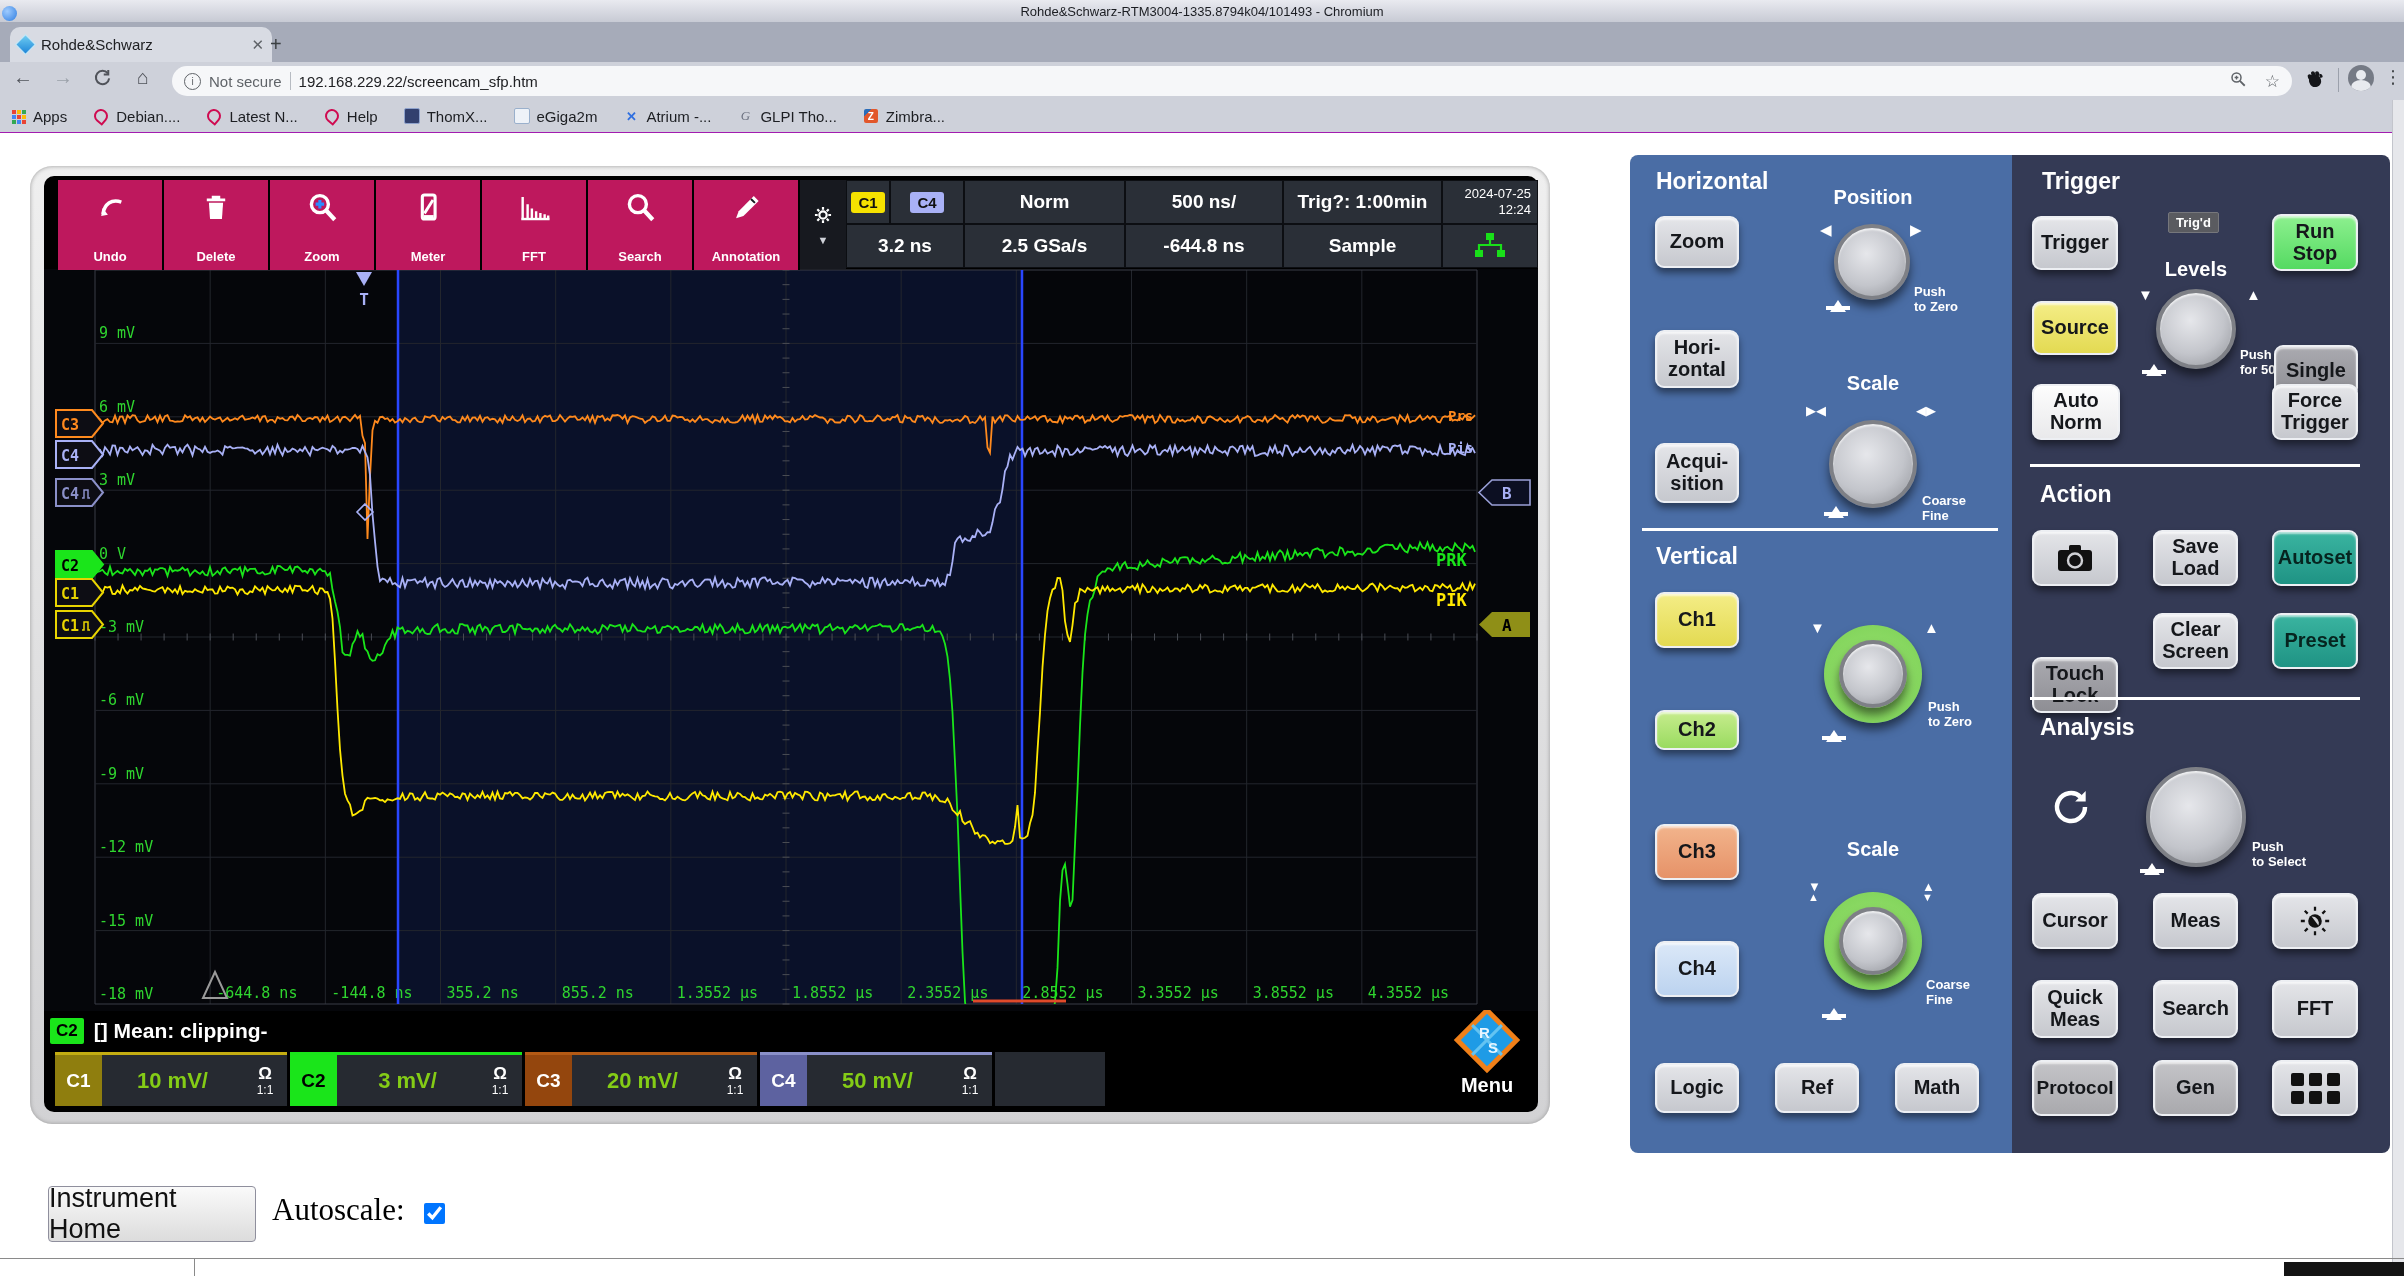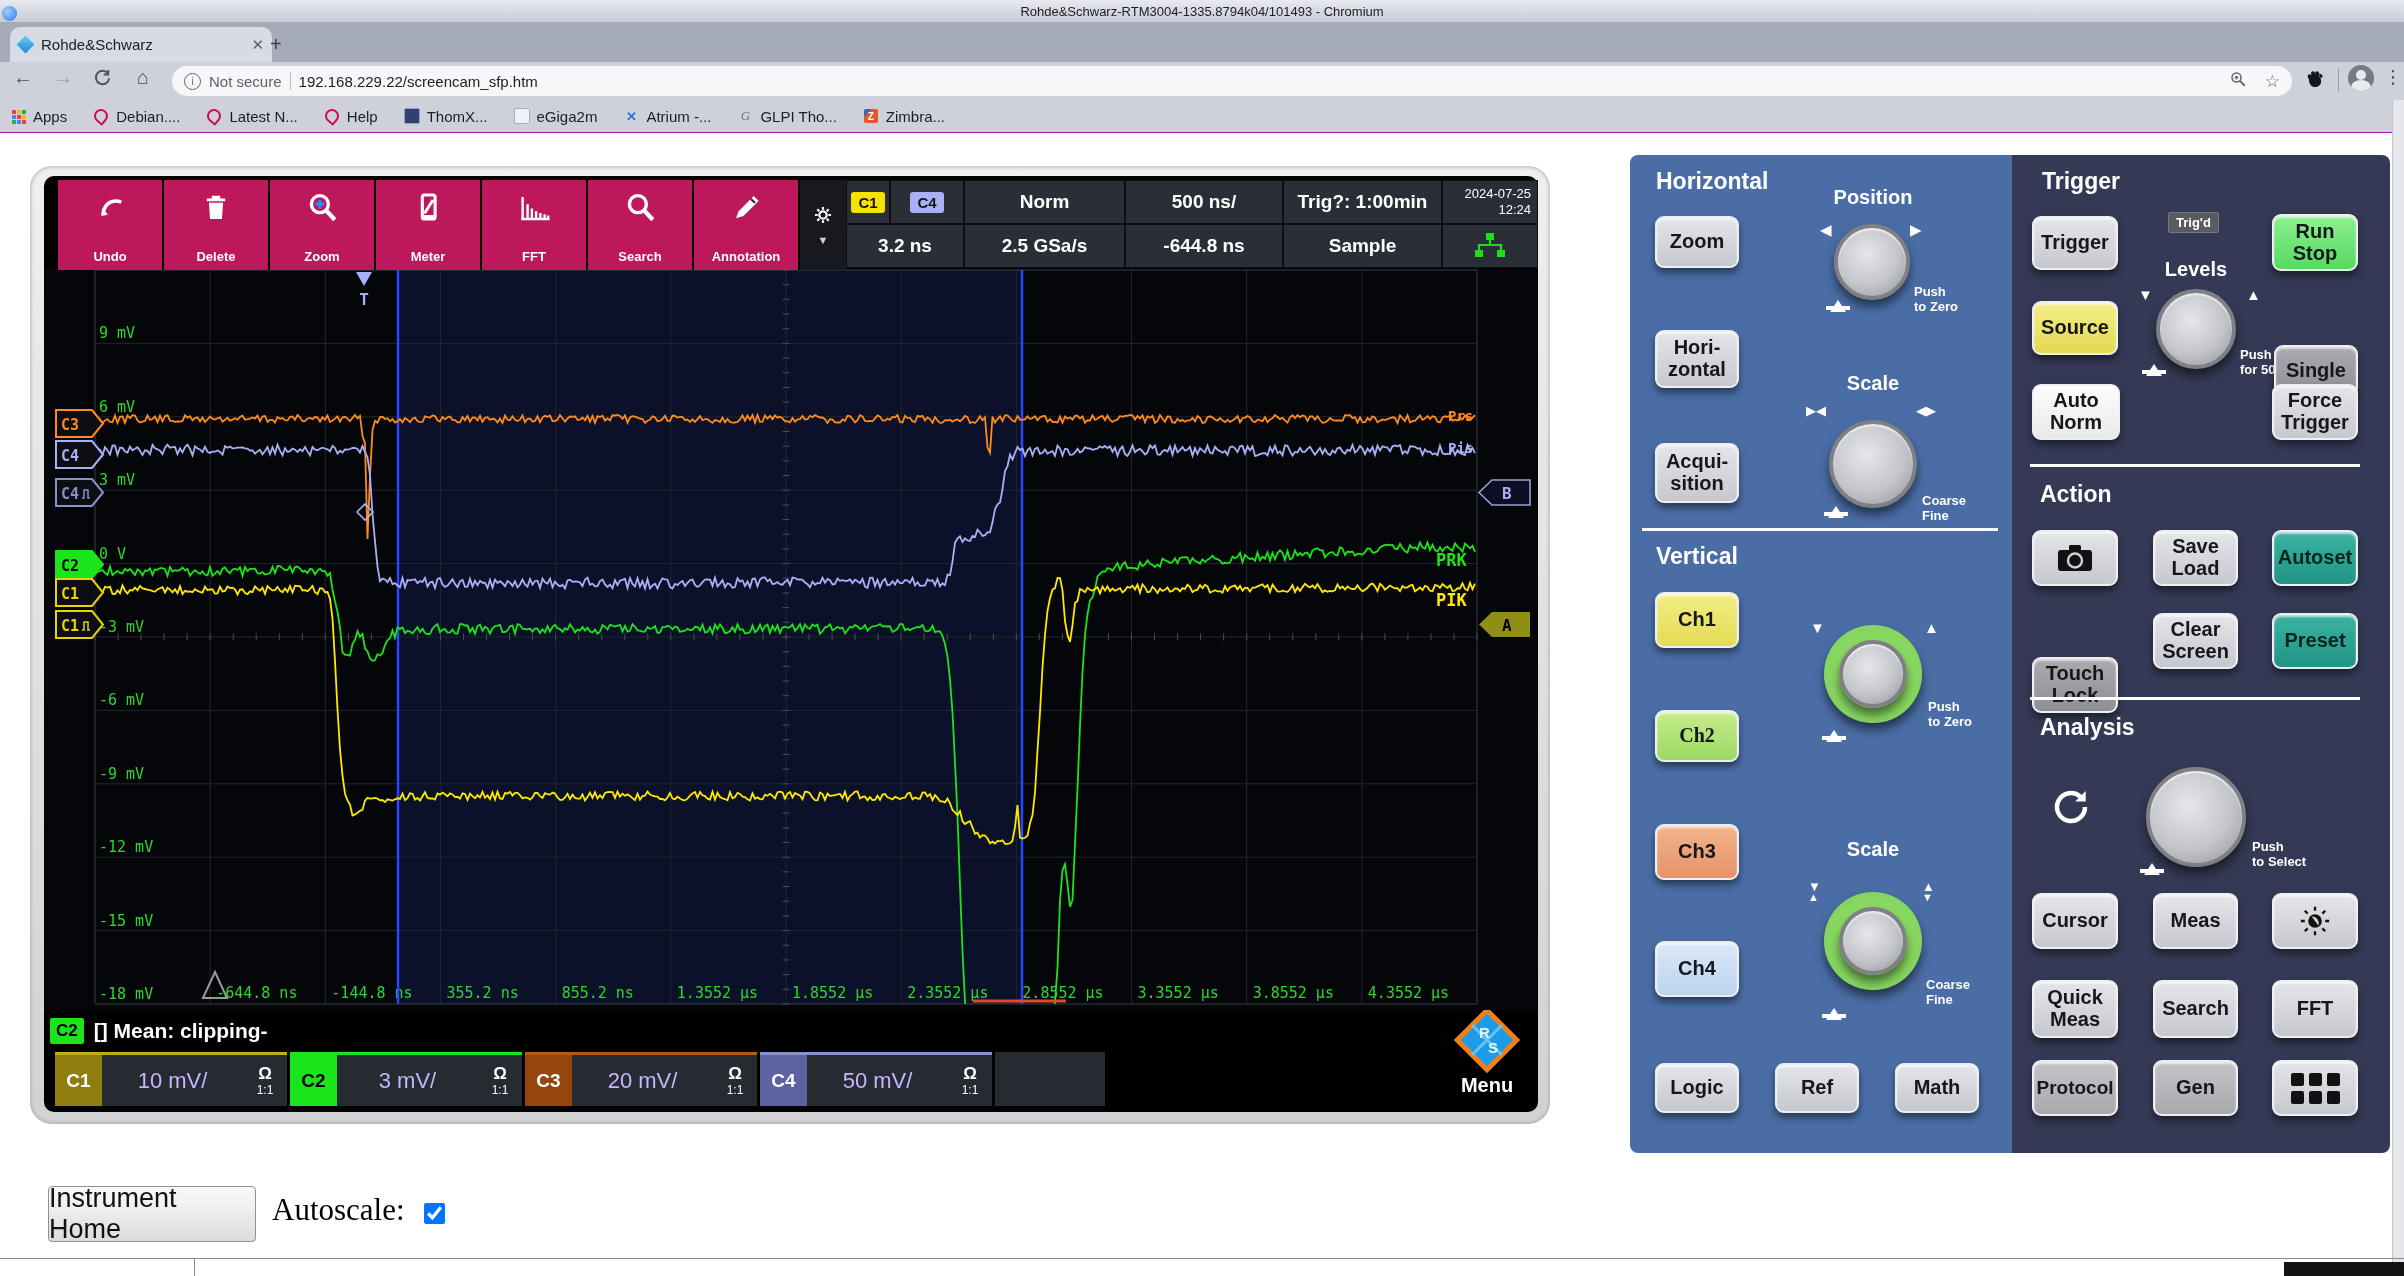--- a/index.html
+++ b/index.html
@@ -65,21 +65,21 @@
     font-weight:bold;font-size:19px;display:flex;align-items:center;justify-content:center;}
   .badge{font-weight:bold;font-size:15px;color:#111;border-radius:3px;padding:2px 7px;}
   .datecell{flex-direction:column;font-size:13px;font-weight:normal;align-items:flex-end;
     justify-content:center;padding-right:6px;line-height:1.25;}
   .meas-row{left:50px;top:1014px;height:34px;display:flex;align-items:center;gap:10px;}
   .meas-badge{background:#1ae51a;color:#000;font-weight:bold;font-size:17px;
     padding:3px 6px;border-radius:2px;}
   .meas-text{color:#fff;font-weight:bold;font-size:21px;}
   .ch-block{top:1052px;height:54px;background:#262a31;display:flex;align-items:stretch;box-sizing:border-box;}
   .ch-tab{width:47px;display:flex;align-items:center;justify-content:center;font-weight:bold;font-size:19px;}
-  .ch-val{flex:1;display:flex;align-items:center;justify-content:center;color:#c4b5fd;font-size:22px;font-weight:normal;}
+  .ch-val{flex:1;display:flex;align-items:center;justify-content:center;color:#84cc16;font-size:22px;font-weight:bold;}
   .ch-imp{width:44px;display:flex;flex-direction:column;align-items:center;justify-content:center;color:#fff;line-height:1;}
   .ch-imp .ohm{font-size:17px;font-weight:bold;}
   .ch-imp .ratio{font-size:12px;margin-top:2px;}
   .menu-btn{left:1437px;top:1010px;width:100px;height:98px;display:flex;flex-direction:column;
     align-items:center;justify-content:flex-start;}
   .menu-label{color:#fff;font-weight:bold;font-size:20px;margin-top:-6px;}
 
   
   .panel-light{left:1630px;top:155px;width:382px;height:998px;background:#4a6da5;border-radius:8px 0 0 8px;}
   .panel-dark{left:2012px;top:155px;width:378px;height:998px;background:#343a55;border-radius:0 8px 8px 0;}
@@ -556,21 +556,21 @@
       <div class="plabel" style="left: 1818px; top: 372px; width: 110px;">Scale</div>
       <div class="knob" style="left: 1829px; top: 420px; width: 88px; height: 88px;"></div>
       <div class="karrow" style="left: 1806px; top: 404px; font-size: 13px;">▶◀</div>
       <div class="karrow" style="left: 1916px; top: 404px; font-size: 13px;">◀▶</div>
       <div class="ped" style="left: 1824px; top: 498px;"></div>
       <div class="pnote" style="left: 1922px; top: 494px;">Coarse
 Fine</div>
       <div class="pdivider" style="left: 1642px; top: 528px; width: 356px;"></div>
       <div class="ptitle" style="left: 1656px; top: 543px;">Vertical</div>
       <div class="pbtn v-yellow" style="left: 1655px; top: 592px; width: 84px; height: 56px;">Ch1</div>
-      <div class="pbtn v-chgreen" style="left: 1655px; top: 710px; width: 84px; height: 52px; font-family: Liberation Serif, serif;">Ch2</div>
+      <div class="pbtn v-chgreen" style="left: 1655px; top: 710px; width: 84px; height: 40px;">Ch2</div>
       <div class="pbtn v-salmon" style="left: 1655px; top: 824px; width: 84px; height: 56px;">Ch3</div>
       <div class="pbtn v-ltblue" style="left: 1655px; top: 941px; width: 84px; height: 56px;">Ch4</div>
       <div class="ring" style="left: 1824px; top: 625px; width: 98px; height: 98px;"></div>
       <div class="knob" style="left: 1839px; top: 640px; width: 68px; height: 68px;"></div>
       <div class="karrow" style="left: 1810px; top: 620px;">▼</div>
       <div class="karrow" style="left: 1924px; top: 620px;">▲</div>
       <div class="ped" style="left: 1822px; top: 722px;"></div>
       <div class="pnote" style="left: 1928px; top: 700px;">Push
 to Zero</div>
       <div class="plabel" style="left: 1818px; top: 838px; width: 110px;">Scale</div>

